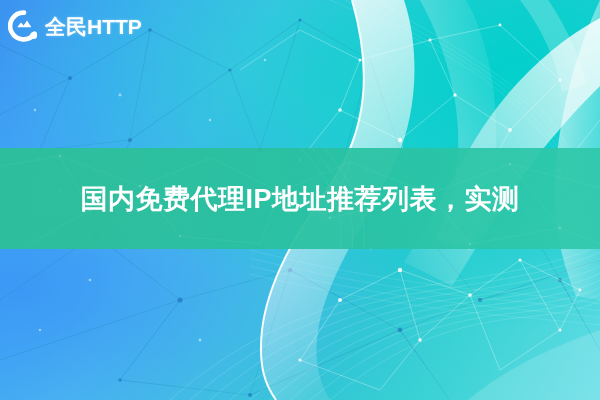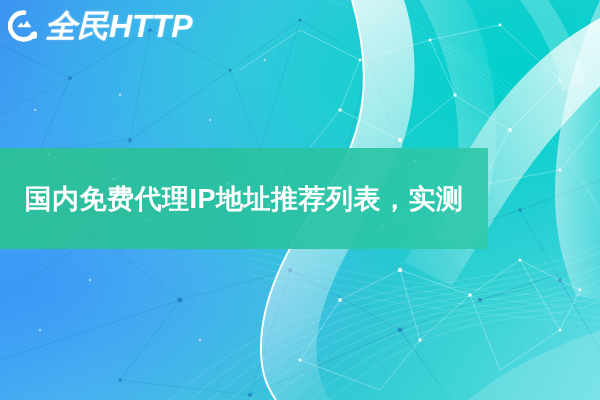--- a/index.html
+++ b/index.html
@@ -37,35 +37,34 @@
     top: 9px;
     height: 34px;
     display: flex;
     align-items: center;
     gap: 5px;
     z-index: 6;
   }
   #logo-mark { width: 32px; height: 32px; display: block; }
   #logo-text {
     color: #ffffff;
-    font-size: 32px;
+    font-size: 21px;
     font-weight: bold;
     letter-spacing: 0px;
     line-height: 1;
     white-space: nowrap;
     text-shadow: 0 0 3px rgba(255,255,255,0.35);
-    font-style: italic;
   }
 
   
   #title-band {
     position: absolute;
     left: 0;
     top: 148px;
-    width: 488px;
+    width: 600px;
     height: 101px;
     z-index: 5;
     background:
       linear-gradient(100deg,
         rgba(43,193,150,0.93) 0%,
         rgba(44,192,152,0.93) 20%,
         rgba(42,192,157,0.93) 42%,
         rgba(42,194,163,0.93) 62%,
         rgba(44,198,168,0.93) 80%,
         rgba(48,201,172,0.93) 100%);

